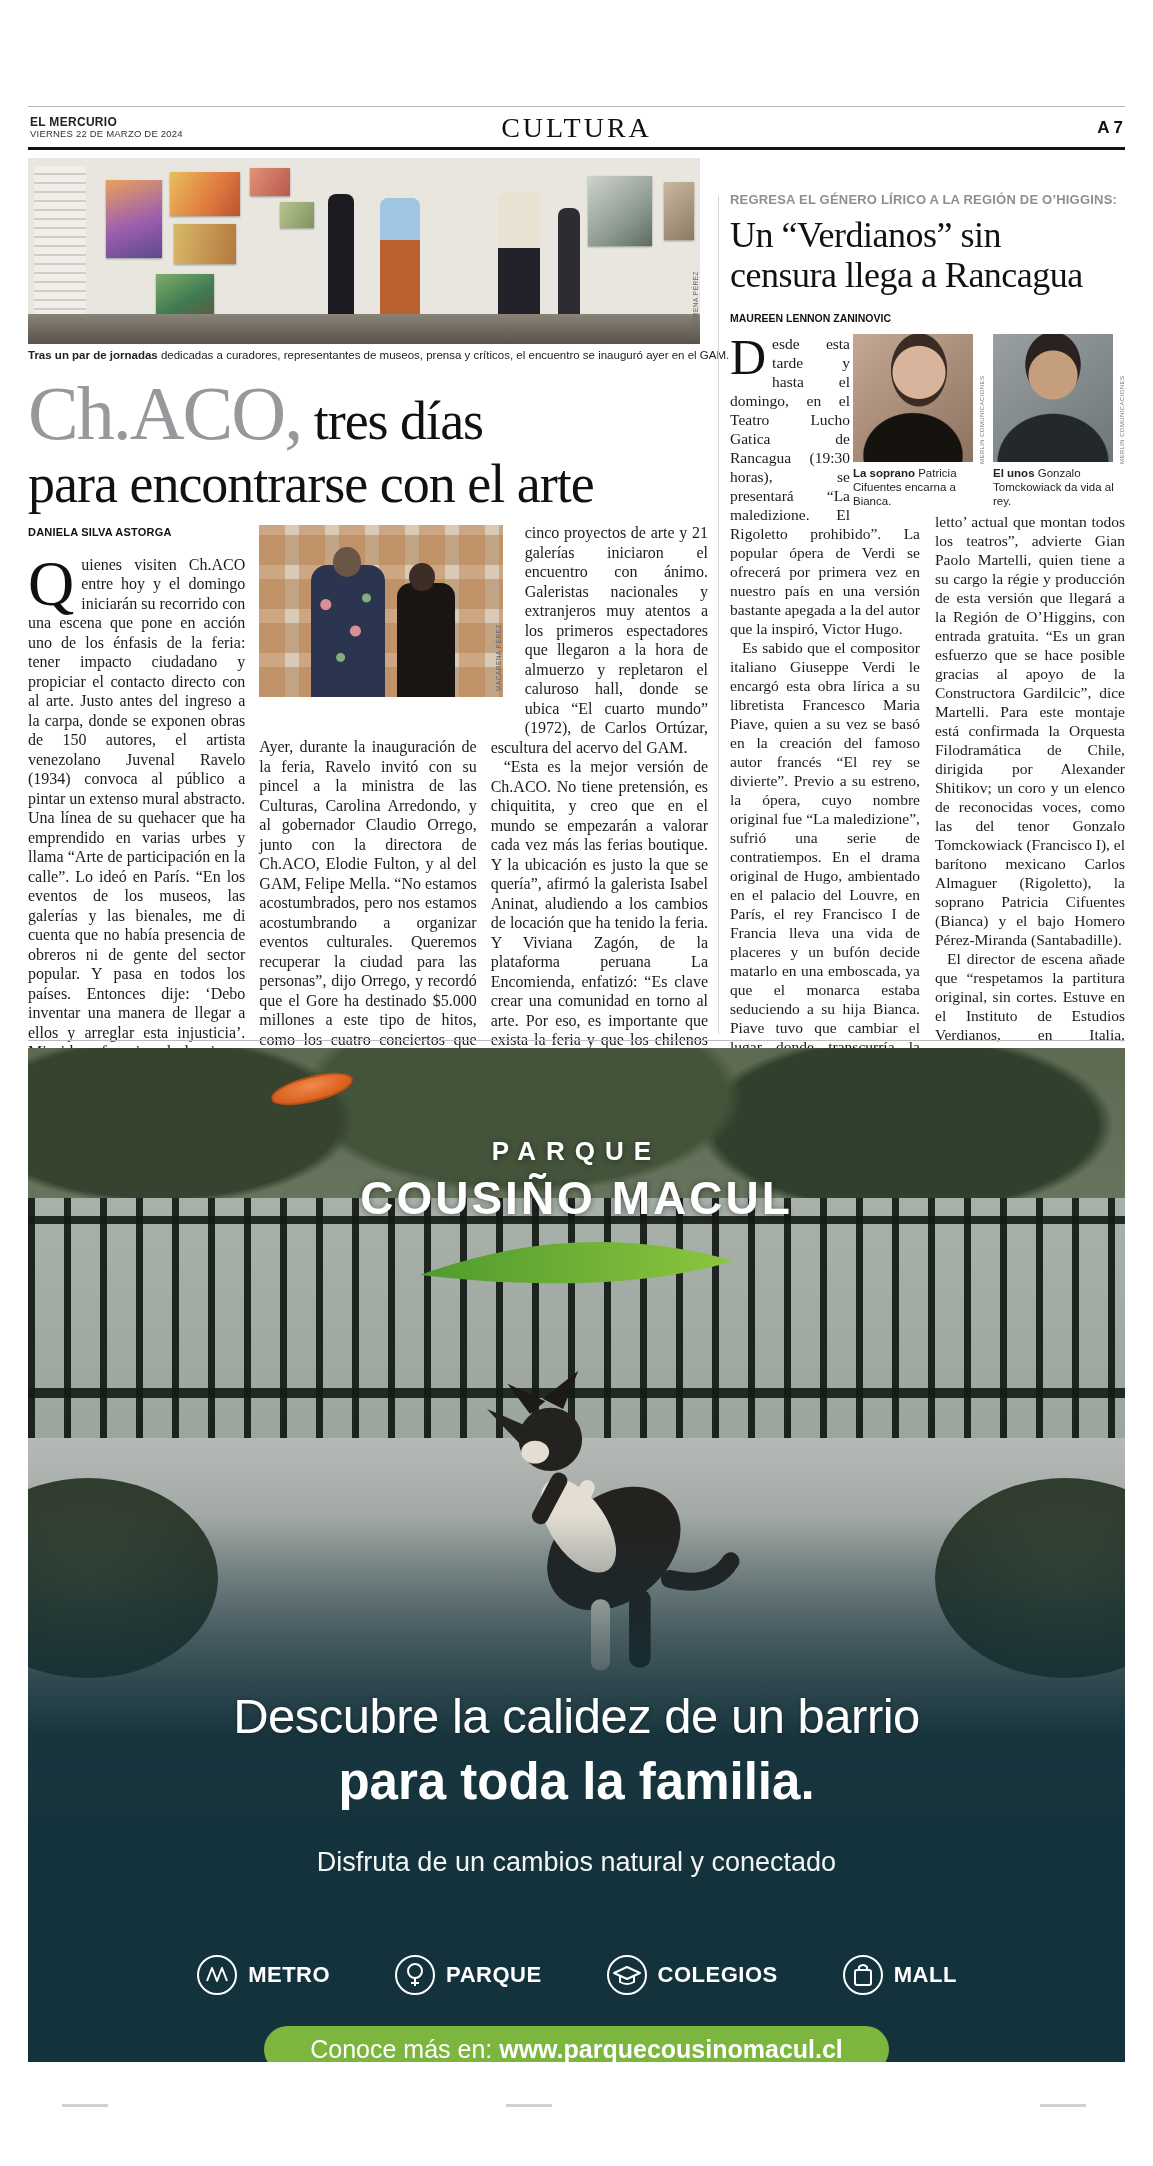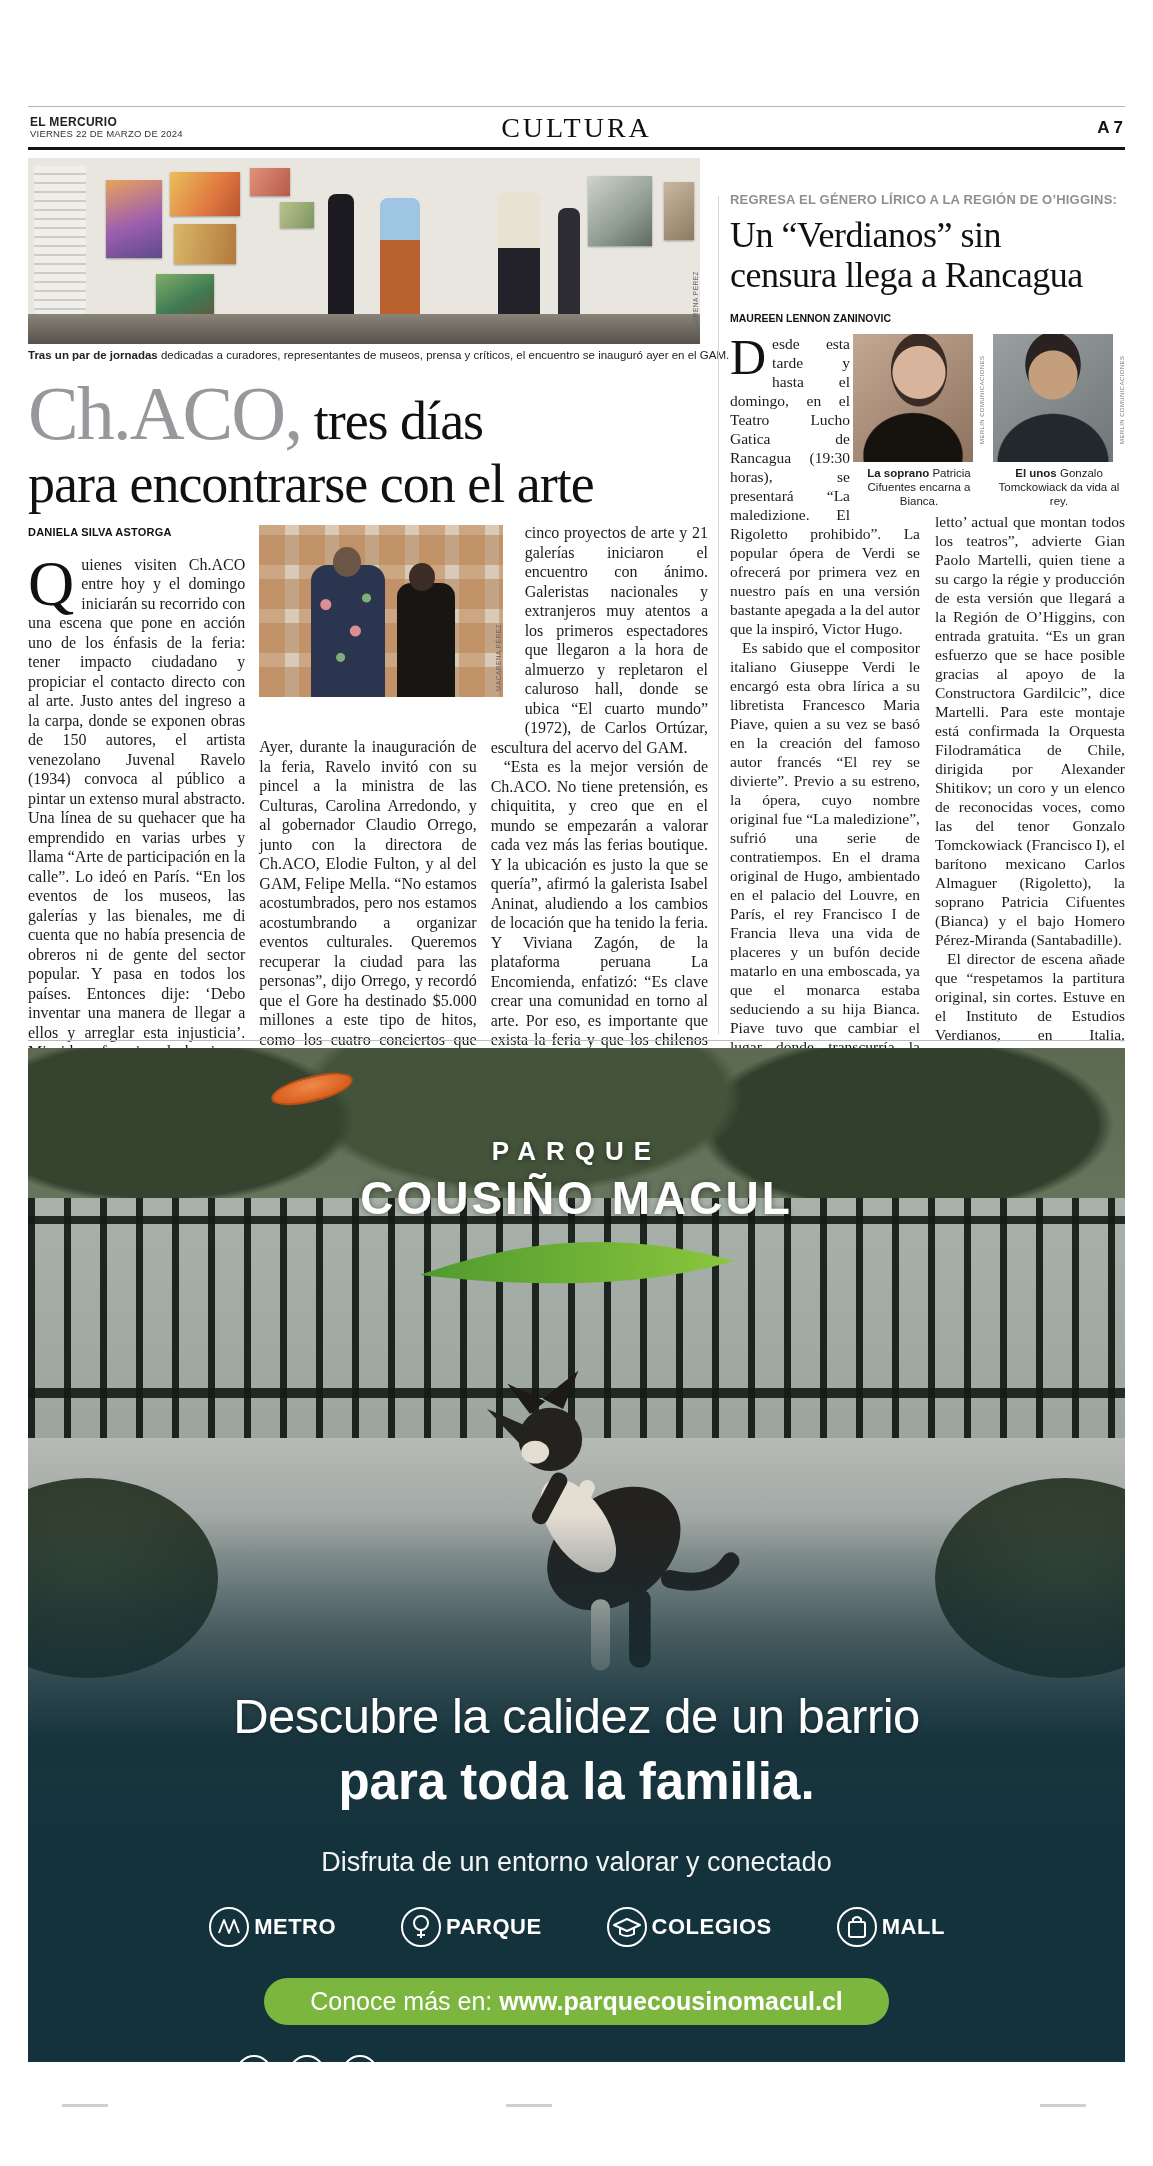--- a/index.html
+++ b/index.html
@@ -65,21 +65,21 @@
   .sa-deck b { font-family:"Liberation Sans", sans-serif; font-size:18px; }
   .sa-byline { font-family:"Liberation Sans", sans-serif; font-weight:bold; font-size:10.5px; margin-top:16px; color:#111; }
   .sa-body { position:relative; margin-top:10px; display:flex; gap:15px; }
   .sa-col { width:190px; font-size:15.5px; line-height:19px; text-align:justify; }
   .sa-drop { float:left; font-size:50px; line-height:40px; padding:3px 6px 0 0; color:#111; }
   .sa-col p { margin-bottom:0; }
   .sa-col p.ind { text-indent:12px; }
   .figA-spacer { float:right; width:70px; height:174px; }
   .colB-spacer { height:178px; }
   .sa-sub { font-family:"Liberation Sans", sans-serif; font-weight:bold; font-size:14.5px; margin:14px 0 10px 0; color:#111; text-align:left; }
-  figure.portrait { position:absolute; top:0; width:132px;text-align:center; }
+  figure.portrait { position:absolute; top:0; width:132px; }
   .pt-art { position:relative; width:120px; height:128px; overflow:hidden; }
   .pt-credit { position:absolute; top:2px; right:0; writing-mode:vertical-rl; transform:rotate(180deg); font-family:"Liberation Sans", sans-serif; font-size:6px; letter-spacing:.4px; color:#777; height:128px; }
   .pt-caption { margin-top:4px; font-family:"Liberation Sans", sans-serif; font-size:11.5px; line-height:14px; color:#222; }
   .pt-caption b { font-weight:bold; }
   .soprano { background:radial-gradient(circle at 55% 30%, #d8b49c 0 26px, transparent 27px), radial-gradient(ellipse 46px 60px at 55% 28%, #3a2c24 0 60%, transparent 62%), radial-gradient(ellipse 70px 60px at 50% 95%, #16130f 0 70%, transparent 72%), linear-gradient(140deg,#c4a893,#8d7260); }
   .tenor { background:radial-gradient(circle at 50% 32%, #c59e7d 0 24px, transparent 25px), radial-gradient(ellipse 44px 52px at 50% 24%, #2a2220 0 62%, transparent 64%), radial-gradient(ellipse 76px 66px at 50% 100%, #23282c 0 72%, transparent 74%), linear-gradient(140deg,#9aa0a2,#6e7678); }
 
   
   .ad { position:absolute; left:28px; top:1048px; width:1097px; height:1014px; overflow:hidden; background:#8e9894; }
   .ad-trees { position:absolute; left:0; top:0; width:100%; height:240px;
@@ -93,21 +93,21 @@
   .ad-logo-1 { font-size:26px; letter-spacing:10px; font-weight:bold; }
   .ad-logo-2 { font-size:46px; letter-spacing:3px; font-weight:bold; margin-top:4px; }
   .swoosh { margin:10px auto 0 auto; display:block; }
   .dog { position:absolute; left:408px; top:300px; }
   .ad-shade { position:absolute; inset:0; background:linear-gradient(180deg, rgba(18,48,58,0) 46%, rgba(18,48,58,.55) 58%, rgba(18,48,58,.94) 68%, #14323b 78%); }
   .ad-copy { position:absolute; left:0; right:0; top:640px; display:flex; flex-direction:column; align-items:center; color:#fff; font-family:"Liberation Sans", sans-serif; }
   .ad-h1 { font-size:49px; font-weight:normal; letter-spacing:-.5px; text-shadow:0 1px 4px rgba(0,0,0,.3); }
   .ad-h2 { font-size:51px; font-weight:bold; margin-top:8px; }
   .ad-sub { font-size:27px; font-weight:normal; margin-top:36px; opacity:.95; }
   .ad-features { display:flex; gap:64px; margin-top:28px; align-items:center; }
-  .feat { display:flex; align-items:center; gap:4px; font-size:22px; font-weight:bold; letter-spacing:.5px; }
+  .feat { display:flex; align-items:center; gap:10px; font-size:22px; font-weight:bold; letter-spacing:.5px;margin-top:48px; }
   .feat svg { display:block; }
   .ad-cta { margin-top:30px; background:#7db63e; border-radius:24px; padding:9px 46px; font-size:25px; color:#fff; border:none; }
   .ad-cta b { font-weight:bold; }
   .ad-bottom { display:flex; align-items:center; gap:14px; margin-top:28px; }
   .social { display:flex; gap:13px; margin-right:28px; }
   .ad-addr { font-size:27px; }
 
   
   .fold { position:absolute; top:2104px; height:3px; background:#cfcfcf; }
 </style>
@@ -262,21 +262,21 @@
       <rect x="92" y="96" width="13" height="44" rx="6" transform="rotate(28 92 96)" fill="#24221f"></rect>
       <rect x="114" y="102" width="12" height="40" rx="6" transform="rotate(24 114 102)" fill="#e3ddd2"></rect>
       <path d="M182,182 q34,8 48,-14" stroke="#24221f" stroke-width="14" fill="none" stroke-linecap="round"></path>
     </svg>
 
     <div class="ad-shade"></div>
 
     <div class="ad-copy">
       <div class="ad-h1">Descubre la calidez de un barrio</div>
       <div class="ad-h2">para toda la familia.</div>
-      <div class="ad-sub">Disfruta de un entorno valorar y conectado</div>
+      <div class="ad-sub">Disfruta de un cambios natural y conectado</div>
 
       <div class="ad-features">
         <div class="feat">
           <svg width="42" height="42" viewBox="0 0 42 42">
             <circle cx="21" cy="21" r="19" fill="none" stroke="#fff" stroke-width="2"></circle>
             <path d="M11,27 L16,14 L21,27 L26,14 L31,27" fill="none" stroke="#fff" stroke-width="2" stroke-linejoin="round"></path>
           </svg>
           <span>METRO</span>
         </div>
         <div class="feat">

